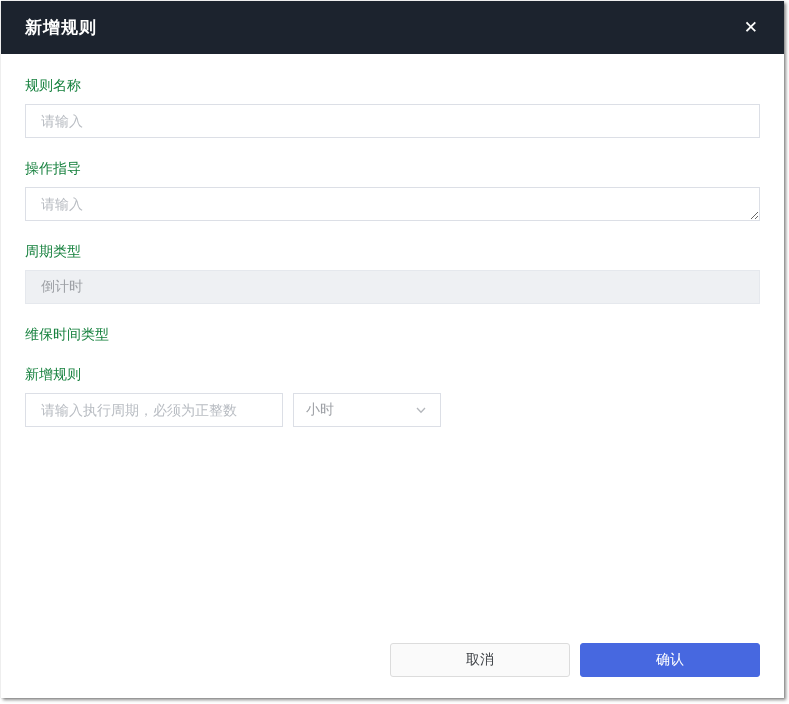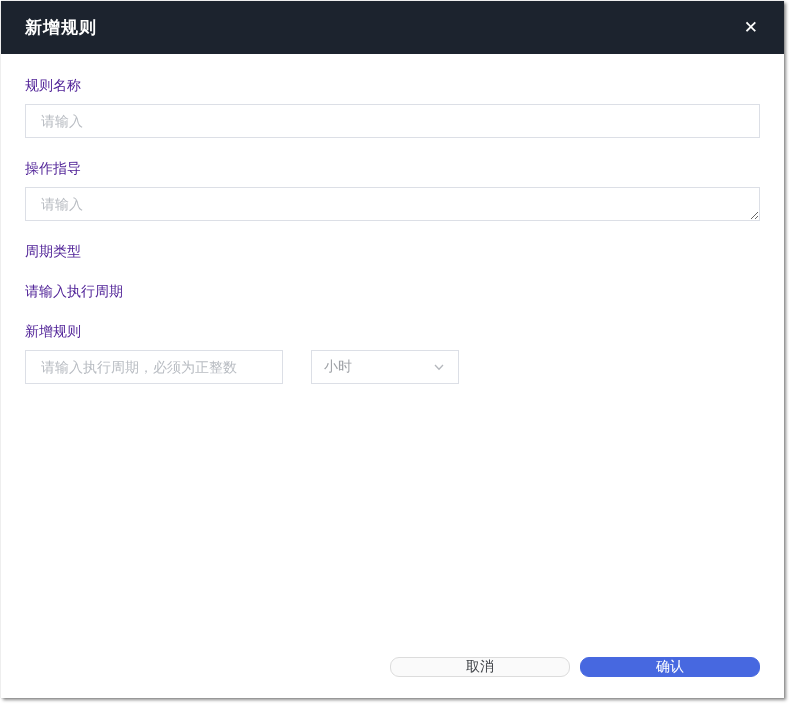--- a/index.html
+++ b/index.html
@@ -42,21 +42,21 @@
     padding: 2px;
   }
   .dialog-body {
     padding: 22px 24px 0 24px;
     flex: 1 1 auto;
   }
   .field-group { margin-bottom: 21px; }
   .field-label {
     display: block;
     font-size: 14px;
-    color: #4c1d95;
+    color: #15803d;
     line-height: 19px;
     margin-bottom: 9px;
   }
   .text-input, .text-area, .select-box, .disabled-input {
     width: 100%;
     height: 34px;
     border: 1px solid #dcdfe6;
     border-radius: 0;
     font-size: 14px;
     font-family: inherit;
@@ -83,36 +83,36 @@
   }
   .select-box {
     display: flex;
     align-items: center;
     padding: 0 12px 0 15px;
     color: #9da0a5;
     cursor: pointer;
   }
   .select-box .chevron { margin-left: auto; display: flex; align-items: center; }
   .select-time { width: 317px; }
-  .cycle-row { display: flex; gap: 28px; }
+  .cycle-row { display: flex; gap: 10px; }
   .cycle-input { width: 258px; }
   .cycle-unit-select { width: 148px; padding-left: 12px; }
   .dialog-footer {
     flex: 0 0 auto;
     display: flex;
     justify-content: flex-end;
     gap: 10px;
     padding: 0 24px 21px 24px;
   }
   .btn {
     width: 180px;
-    height: 20px;
+    height: 34px;
     font-size: 14px;
     font-family: inherit;
-    border-radius: 9px;
+    border-radius: 3px;
     cursor: pointer;
     display: flex;
     align-items: center;
     justify-content: center;
   }
   .btn-cancel {
     background: #fafafa;
     border: 1px solid #dcdcdc;
     color: #3d4045;
   }
@@ -139,24 +139,27 @@
       <input class="text-input" type="text" placeholder="请输入" style="">
     </div>
 
     <div class="field-group">
       <label class="field-label">操作指导</label>
       <textarea class="text-area" rows="1" placeholder="请输入" style=""></textarea>
     </div>
 
     <div class="field-group">
       <label class="field-label">周期类型</label>
+      <div class="disabled-input">
+        <span>倒计时</span>
+      </div>
     </div>
 
     <div class="field-group">
-      <label class="field-label">请输入执行周期</label>
+      <label class="field-label">维保时间类型</label>
     </div>
 
     <div class="field-group">
       <label class="field-label">新增规则</label>
       <div class="cycle-row">
         <input class="text-input cycle-input" type="text" placeholder="请输入执行周期，必须为正整数" style="">
         <div class="select-box cycle-unit-select">
           <span>小时</span>
           <span class="chevron">
             <svg width="14" height="14" viewBox="0 0 14 14">

